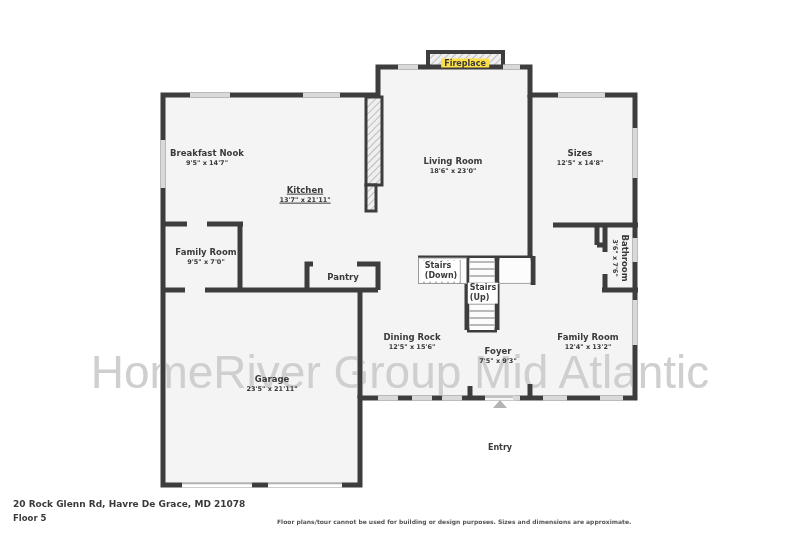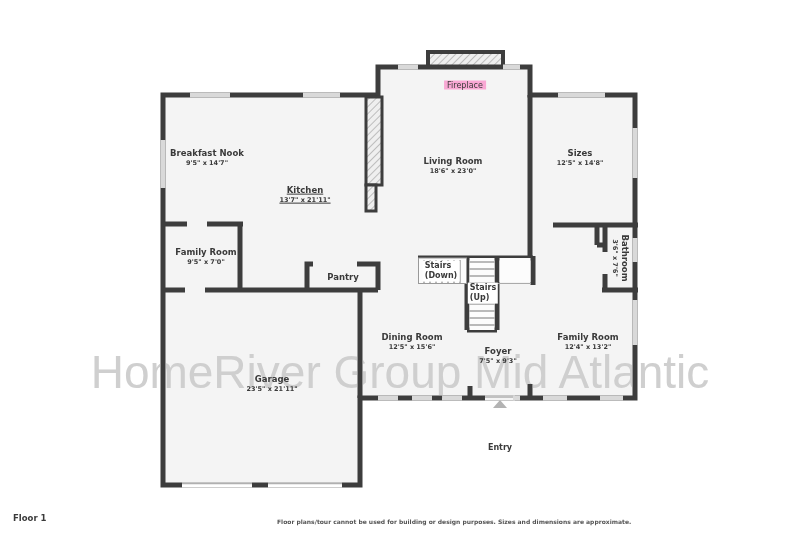--- a/index.html
+++ b/index.html
@@ -11,21 +11,21 @@
              color:#cfcfcf;white-space:nowrap;letter-spacing:0px;mix-blend-mode:darken;z-index:4;}
   .room-label{position:absolute;transform:translate(-50%,-50%);text-align:center;
               color:#3a3a3a;z-index:6;line-height:1.25;white-space:nowrap;}
   .rname{font-size:8.5px;font-weight:bold;}
   .rdims{font-size:6.5px;font-weight:600;}
   .rdims:empty{display:none;}
   .rot{transform:translate(-50%,-50%) rotate(90deg);}
   .stair-label{position:absolute;transform:translate(-50%,-50%);text-align:left;color:#3a3a3a;
                z-index:6;font-size:8px;font-weight:bold;line-height:1.3;background:#fff;padding:0 2px;}
   .fp-label{position:absolute;transform:translate(-50%,-50%);text-align:center;color:#3a3a3a;
-            z-index:6;font-size:8px;font-weight:normal;background:#f9a8d4;padding:0 3px;margin-top:22px;}
+            z-index:6;font-size:8px;font-weight:bold;background:#fde047;padding:0 3px;}
   .entry-label{position:absolute;transform:translate(-50%,0);text-align:center;color:#3a3a3a;
                z-index:6;font-size:8px;font-weight:bold;margin-top:30px;}
   .entry-arrow{position:absolute;left:493px;top:400px;width:0;height:0;z-index:6;
                border-left:7px solid transparent;border-right:7px solid transparent;
                border-bottom:8px solid #b3b3b3;}
   .footer-address{position:absolute;left:13px;top:499px;font-size:9px;font-weight:bold;color:#3a3a3a;}
   .footer-floor{position:absolute;left:13px;top:513px;font-size:8.5px;font-weight:bold;color:#3a3a3a;}
   .footer-disclaimer{position:absolute;left:277px;top:518px;font-size:6px;font-weight:bold;color:#555;}
 </style>
 </head>
@@ -118,21 +118,21 @@
     <div class="rdims">12'5" x 14'8"</div>
   </div>
   <div class="room-label" style="left:206px;top:256px;">
     <div class="rname">Family Room</div>
     <div class="rdims">9'5" x 7'0"</div>
   </div>
   <div class="room-label" style="left:343px;top:277px;">
     <div class="rname">Pantry</div>
   </div>
   <div class="room-label" style="left:412px;top:341px;">
-    <div class="rname">Dining Room</div>
+    <div class="rname">Dining Rock</div>
     <div class="rdims">12'5" x 15'6"</div>
   </div>
   <div class="room-label" style="left:588px;top:341px;">
     <div class="rname">Family Room</div>
     <div class="rdims">12'4" x 13'2"</div>
   </div>
   <div class="room-label" style="left:498px;top:355px;">
     <div class="rname">Foyer</div>
     <div class="rdims">7'5" x 9'3"</div>
   </div>
@@ -152,16 +152,17 @@
   <div class="stair-label" style="left:483px;top:293px;">
     <div>Stairs</div>
     <div>(Up)</div>
   </div>
 
   <div class="fp-label" style="left:465px;top:63px;">Fireplace</div>
 
   <div class="entry-arrow"></div>
   <div class="entry-label" style="left:500px;top:413px;">Entry</div>
 
-  <div class="footer-floor">Floor 1</div>
+  <div class="footer-address">20 Rock Glenn Rd, Havre De Grace, MD 21078</div>
+  <div class="footer-floor">Floor 5</div>
   <div class="footer-disclaimer">Floor plans/tour cannot be used for building or design purposes. Sizes and dimensions are approximate.</div>
 
 </div>
 
 </body></html>

